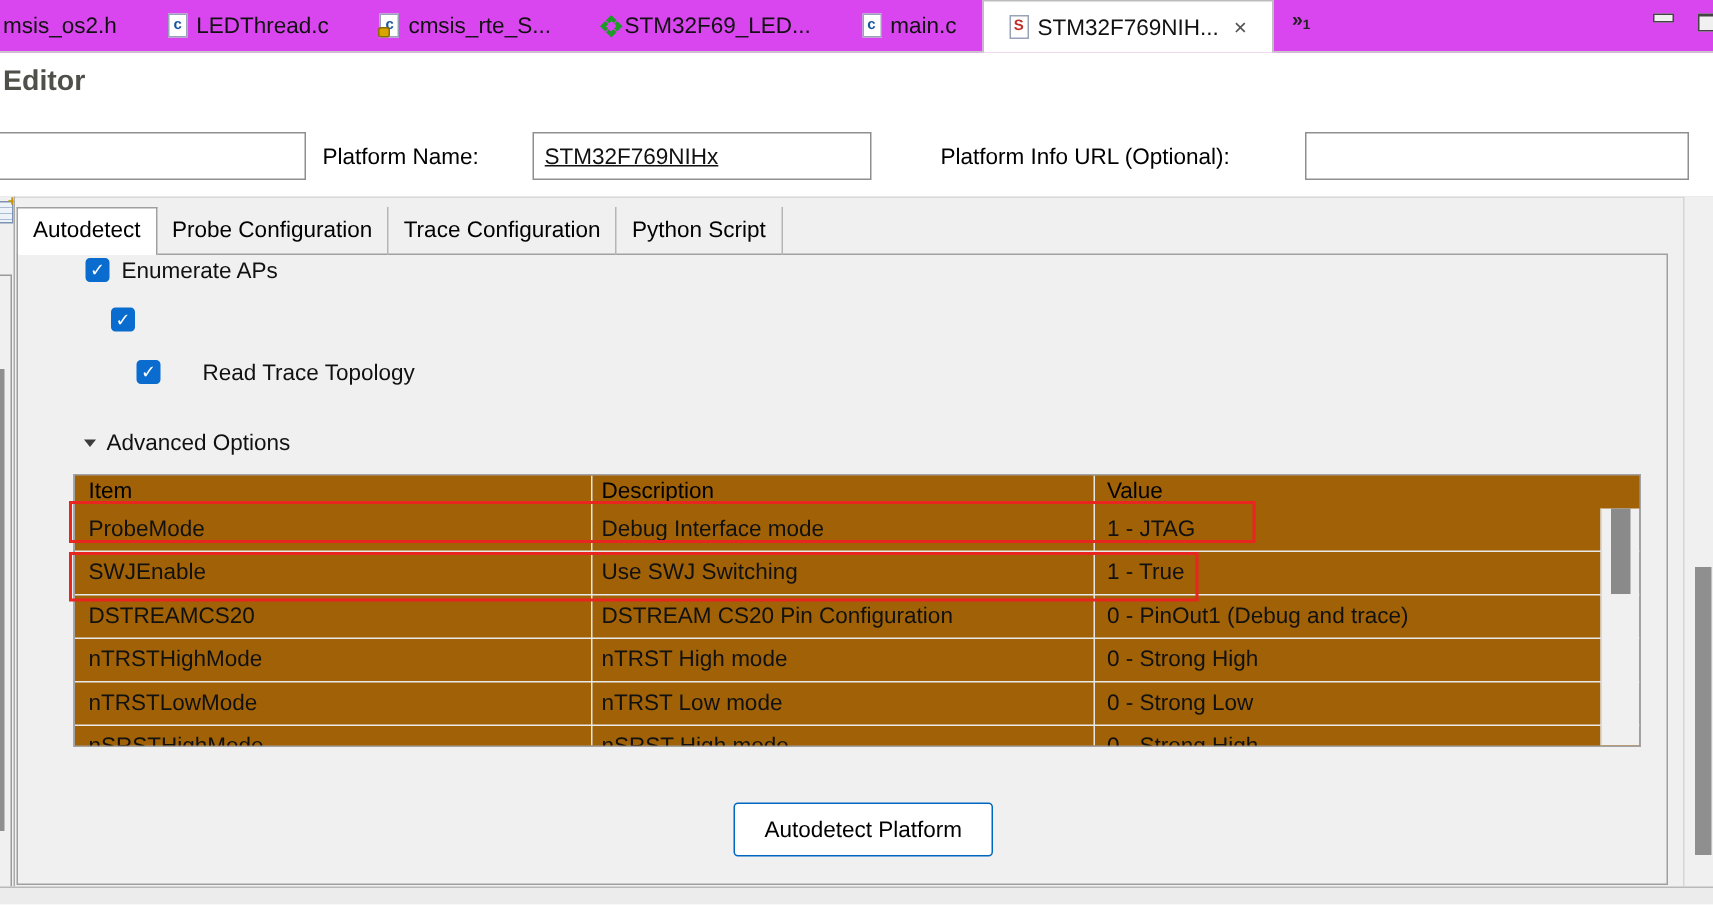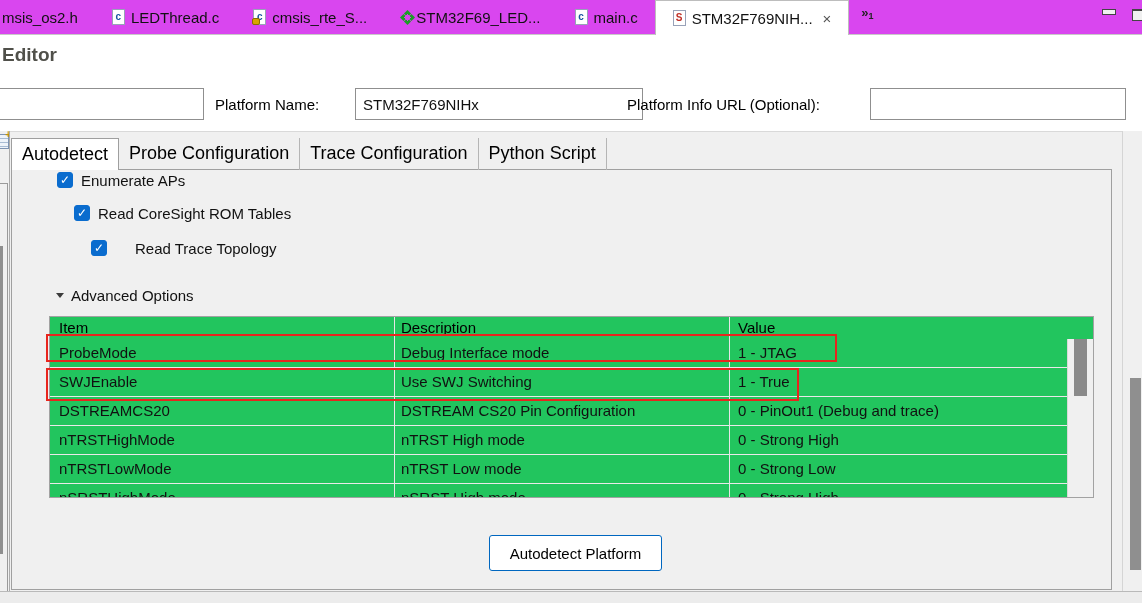--- a/index.html
+++ b/index.html
@@ -50,35 +50,35 @@
   .ic-view::after{content:"+";position:absolute;right:-3px;top:-6px;color:#c79400;font-size:10px;font-weight:bold;}
   .ls-track{position:absolute;left:-5px;top:52px;width:13px;height:430px;border:1px solid #9a9a9a;background:#f0f0f0;box-sizing:border-box;}
   .ls-thumb{position:absolute;left:-4px;top:62px;width:11px;height:308px;background:#8f8f8f;}
 
   
   .outer-sb{position:absolute;left:1122px;top:131px;width:20px;height:460px;background:#f0f0f0;border-left:1px solid #d5d5d5;box-sizing:border-box;}
   .outer-sb .thumb{position:absolute;left:7px;top:247px;width:11px;height:192px;background:#8f8f8f;}
 
   
   .folder-tabs{position:absolute;left:11px;top:138px;height:32px;display:flex;z-index:2;}
-  .ctab{padding:0 10px;line-height:31px;font-size:18px;border-right:1px solid #b5b5b5;color:#000;box-sizing:border-box;}
+  .ctab{padding:0 10px;line-height:31px;font-size:15px;border-right:1px solid #b5b5b5;color:#000;box-sizing:border-box;}
   .ctab.active{background:#fff;border:1px solid #9f9f9f;border-bottom:none;line-height:30px;}
 
   
   .content-box{position:absolute;left:11px;top:169px;width:1101px;height:421px;border:1px solid #a0a0a0;
                background:#f0f0f0;box-sizing:border-box;}
   .cb-row{position:absolute;display:flex;align-items:center;gap:8px;font-size:15px;height:18px;}
   .cb{width:16px;height:16px;background:#0a6cce;border:1px solid #0a6cce;border-radius:3px;color:#fff;
       font-size:12px;line-height:15px;text-align:center;box-sizing:border-box;}
   .cb::after{content:"✓";}
   .adv-row{position:absolute;left:44px;top:116px;display:flex;align-items:center;gap:7px;font-size:15px;height:18px;}
   .tri{width:0;height:0;border-left:4px solid transparent;border-right:4px solid transparent;border-top:5px solid #3c3c3c;}
 
   
-  .tbl{position:absolute;left:37px;top:146px;width:1045px;height:182px;background:#22c55e;
+  .tbl{position:absolute;left:37px;top:146px;width:1045px;height:182px;background:#a16207;
        border:1px solid #a2a2a2;box-sizing:border-box;overflow:hidden;}
   .tbl .colline{position:absolute;top:0;bottom:0;width:1px;background:#e6e6e6;}
   .tbl-head{position:relative;height:22px;line-height:22px;font-size:15px;color:#000;}
   .tbl-row{position:relative;height:29px;line-height:28px;font-size:15px;border-bottom:1px solid #e9e9e9;box-sizing:border-box;}
   .cell-item{position:absolute;left:9px;white-space:nowrap;}
   .cell-desc{position:absolute;left:351px;white-space:nowrap;}
   .cell-val{position:absolute;left:688px;white-space:nowrap;}
   .tbl-sb{position:absolute;right:0;top:22px;width:26px;height:158px;background:#f0f0f0;border-left:1px solid #d9d9d9;box-sizing:border-box;}
   .tbl-sb .thumb{position:absolute;left:6px;top:0;width:13px;height:57px;background:#8a8a8a;}
 
@@ -128,42 +128,41 @@
     <div class="win-controls">
       <span class="win-min"></span>
       <span class="win-max"></span>
     </div>
   </div>
 
   <div class="head-title">Editor</div>
 
   <input class="fld" style="left: -8px; width: 212px;" value="">
   <div class="flabel" style="left:215px;">Platform Name:</div>
-  <input class="fld" style="left: 355px; width: 288px;" value="STM32F769NIHx">
+  <input class="fld" style="left: 355px; width: 226px; text-decoration: underline;" value="STM32F769NIHx">
   <div class="flabel" style="left:627px;">Platform Info URL (Optional):</div>
   <input class="fld" style="left: 870px; width: 256px;" value="">
 
   <div class="main-bg"></div>
 
   <div class="left-strip">
     <span class="ic-view"></span>
     <div class="ls-track">
       <div class="ls-thumb"></div>
     </div>
   </div>
 
   <div class="content-box">
 
     <div class="cb-row" style="left:45px;top:1px;">
       <span class="cb"></span>
       <span>Enumerate APs</span>
     </div>
     <div class="cb-row" style="left:62px;top:34px;">
       <span class="cb"></span>
-      <span>Read CoreSight ROM Tables</span>
     </div>
     <div class="cb-row" style="left:79px;top:69px;gap:28px;">
       <span class="cb"></span>
       <span>Read Trace Topology</span>
     </div>
 
     <div class="adv-row">
       <span class="tri"></span>
       <span>Advanced Options</span>
     </div>

